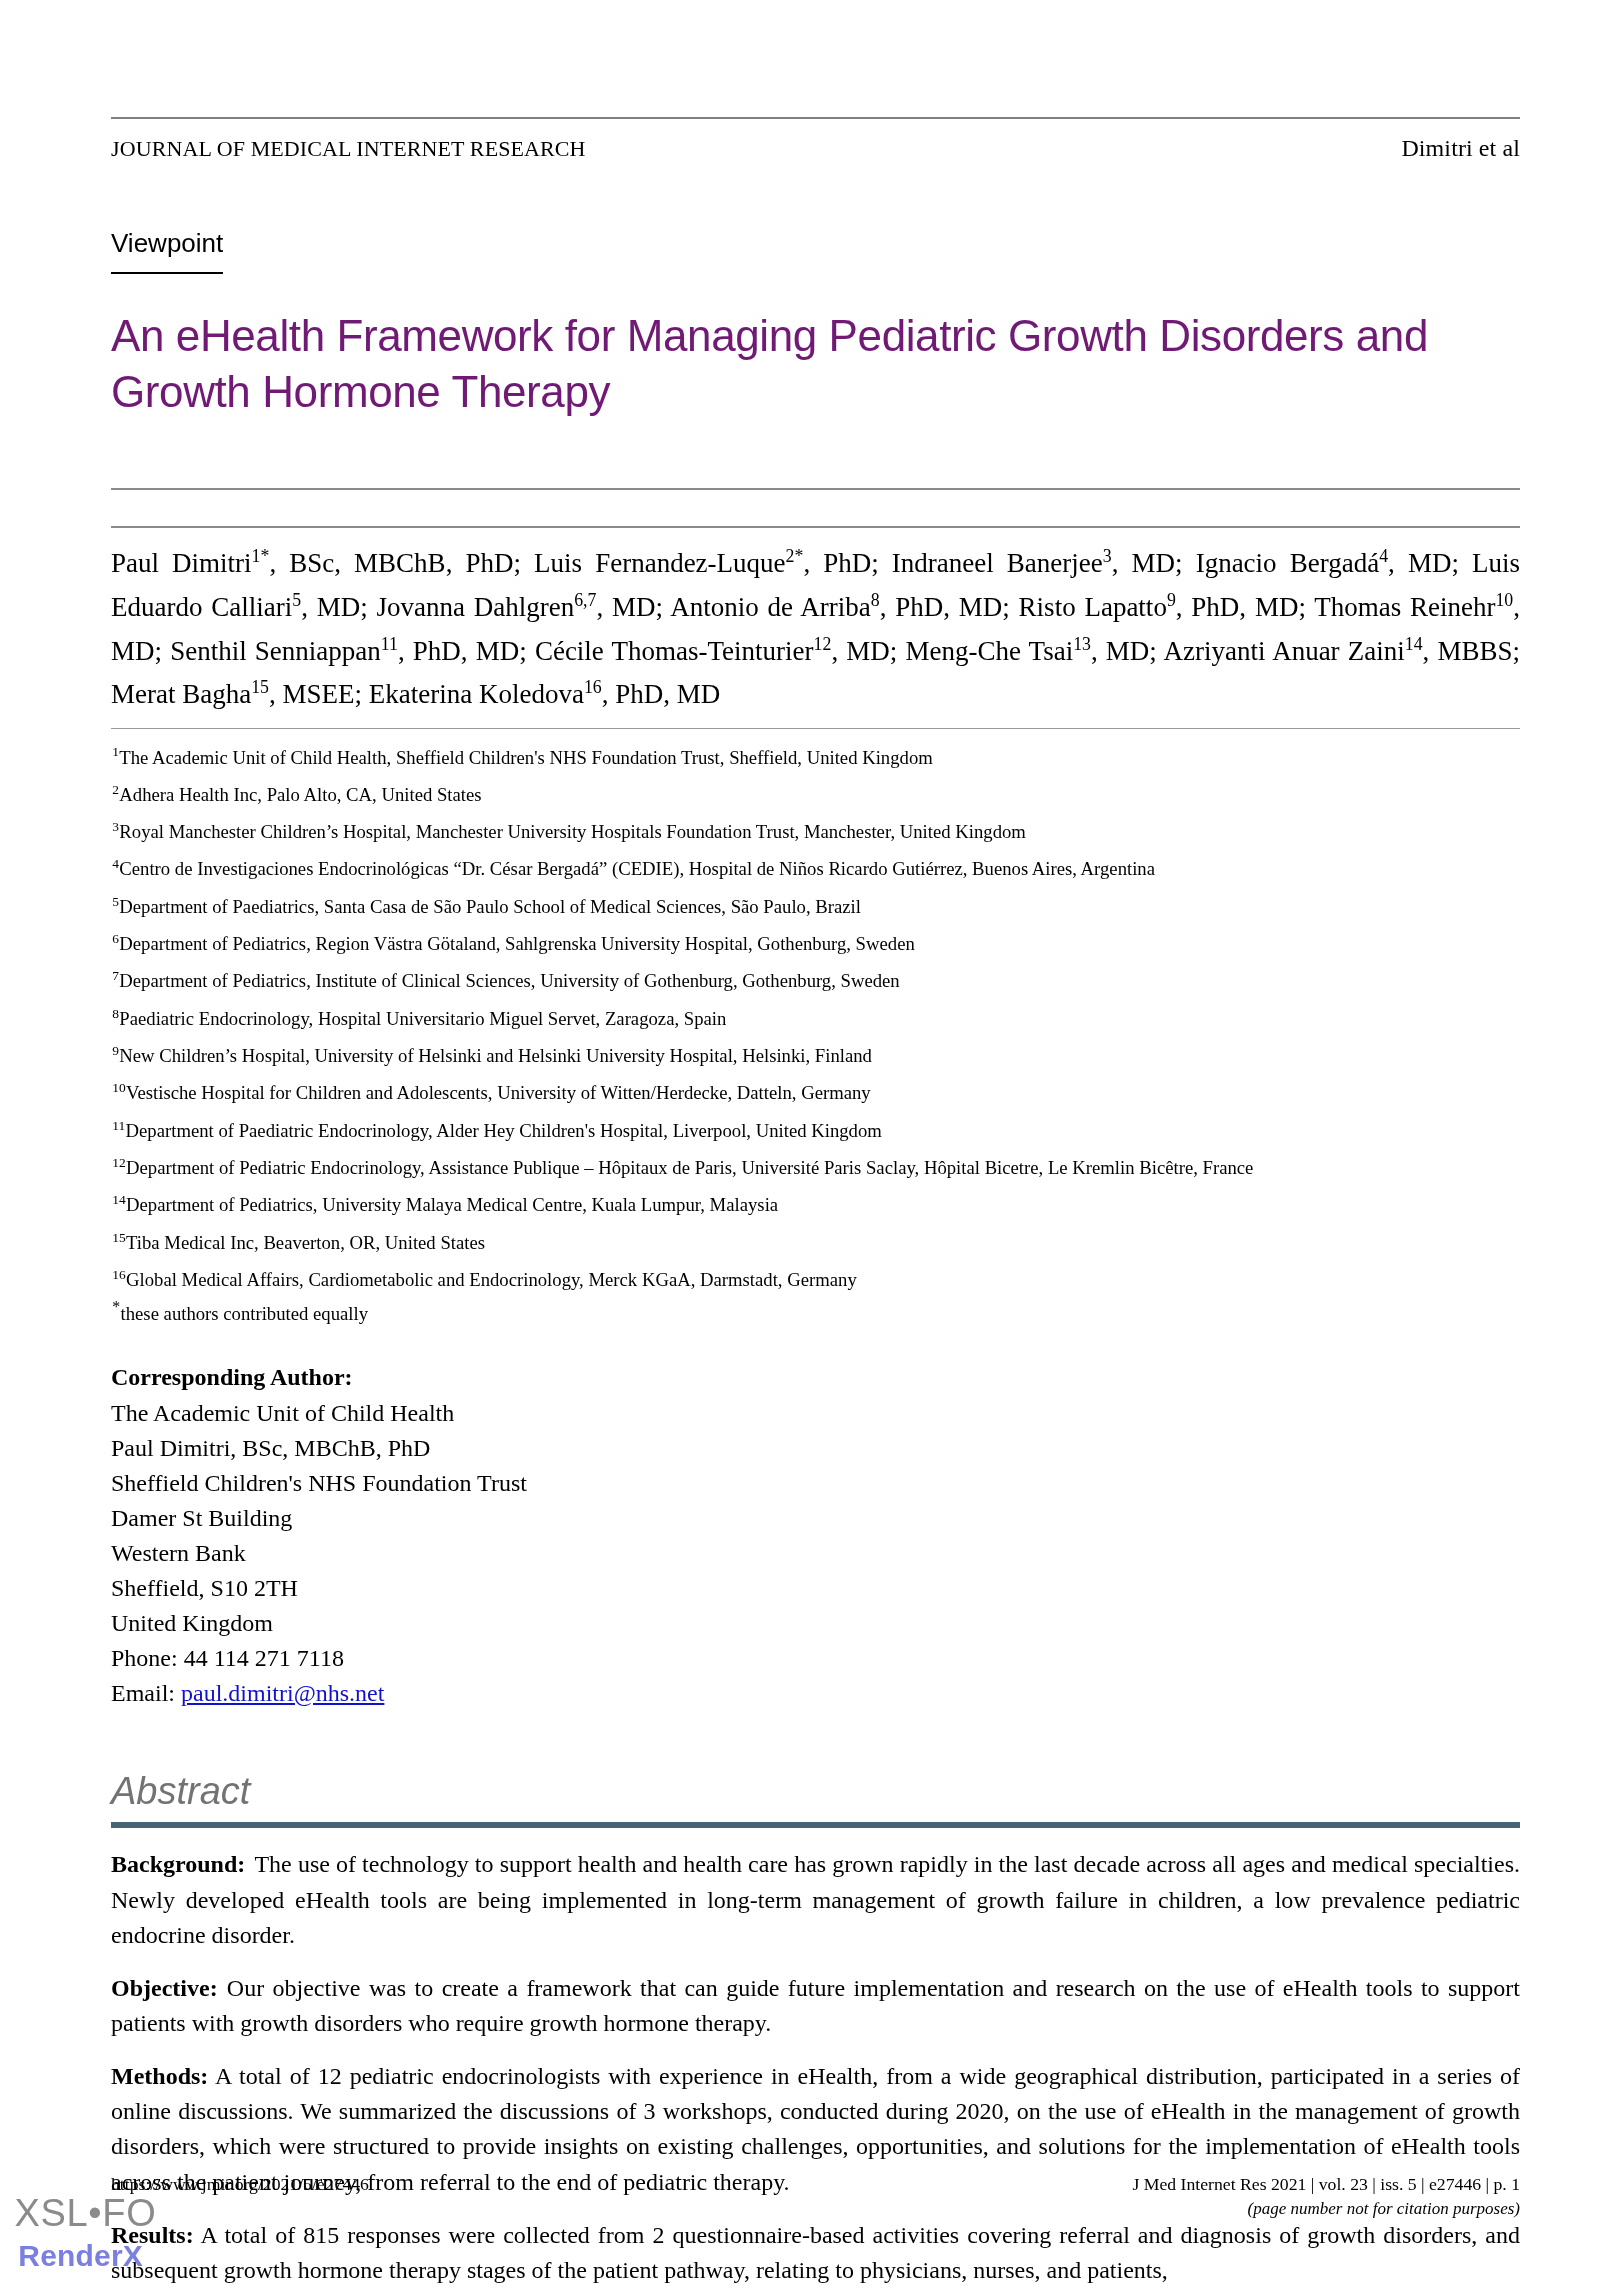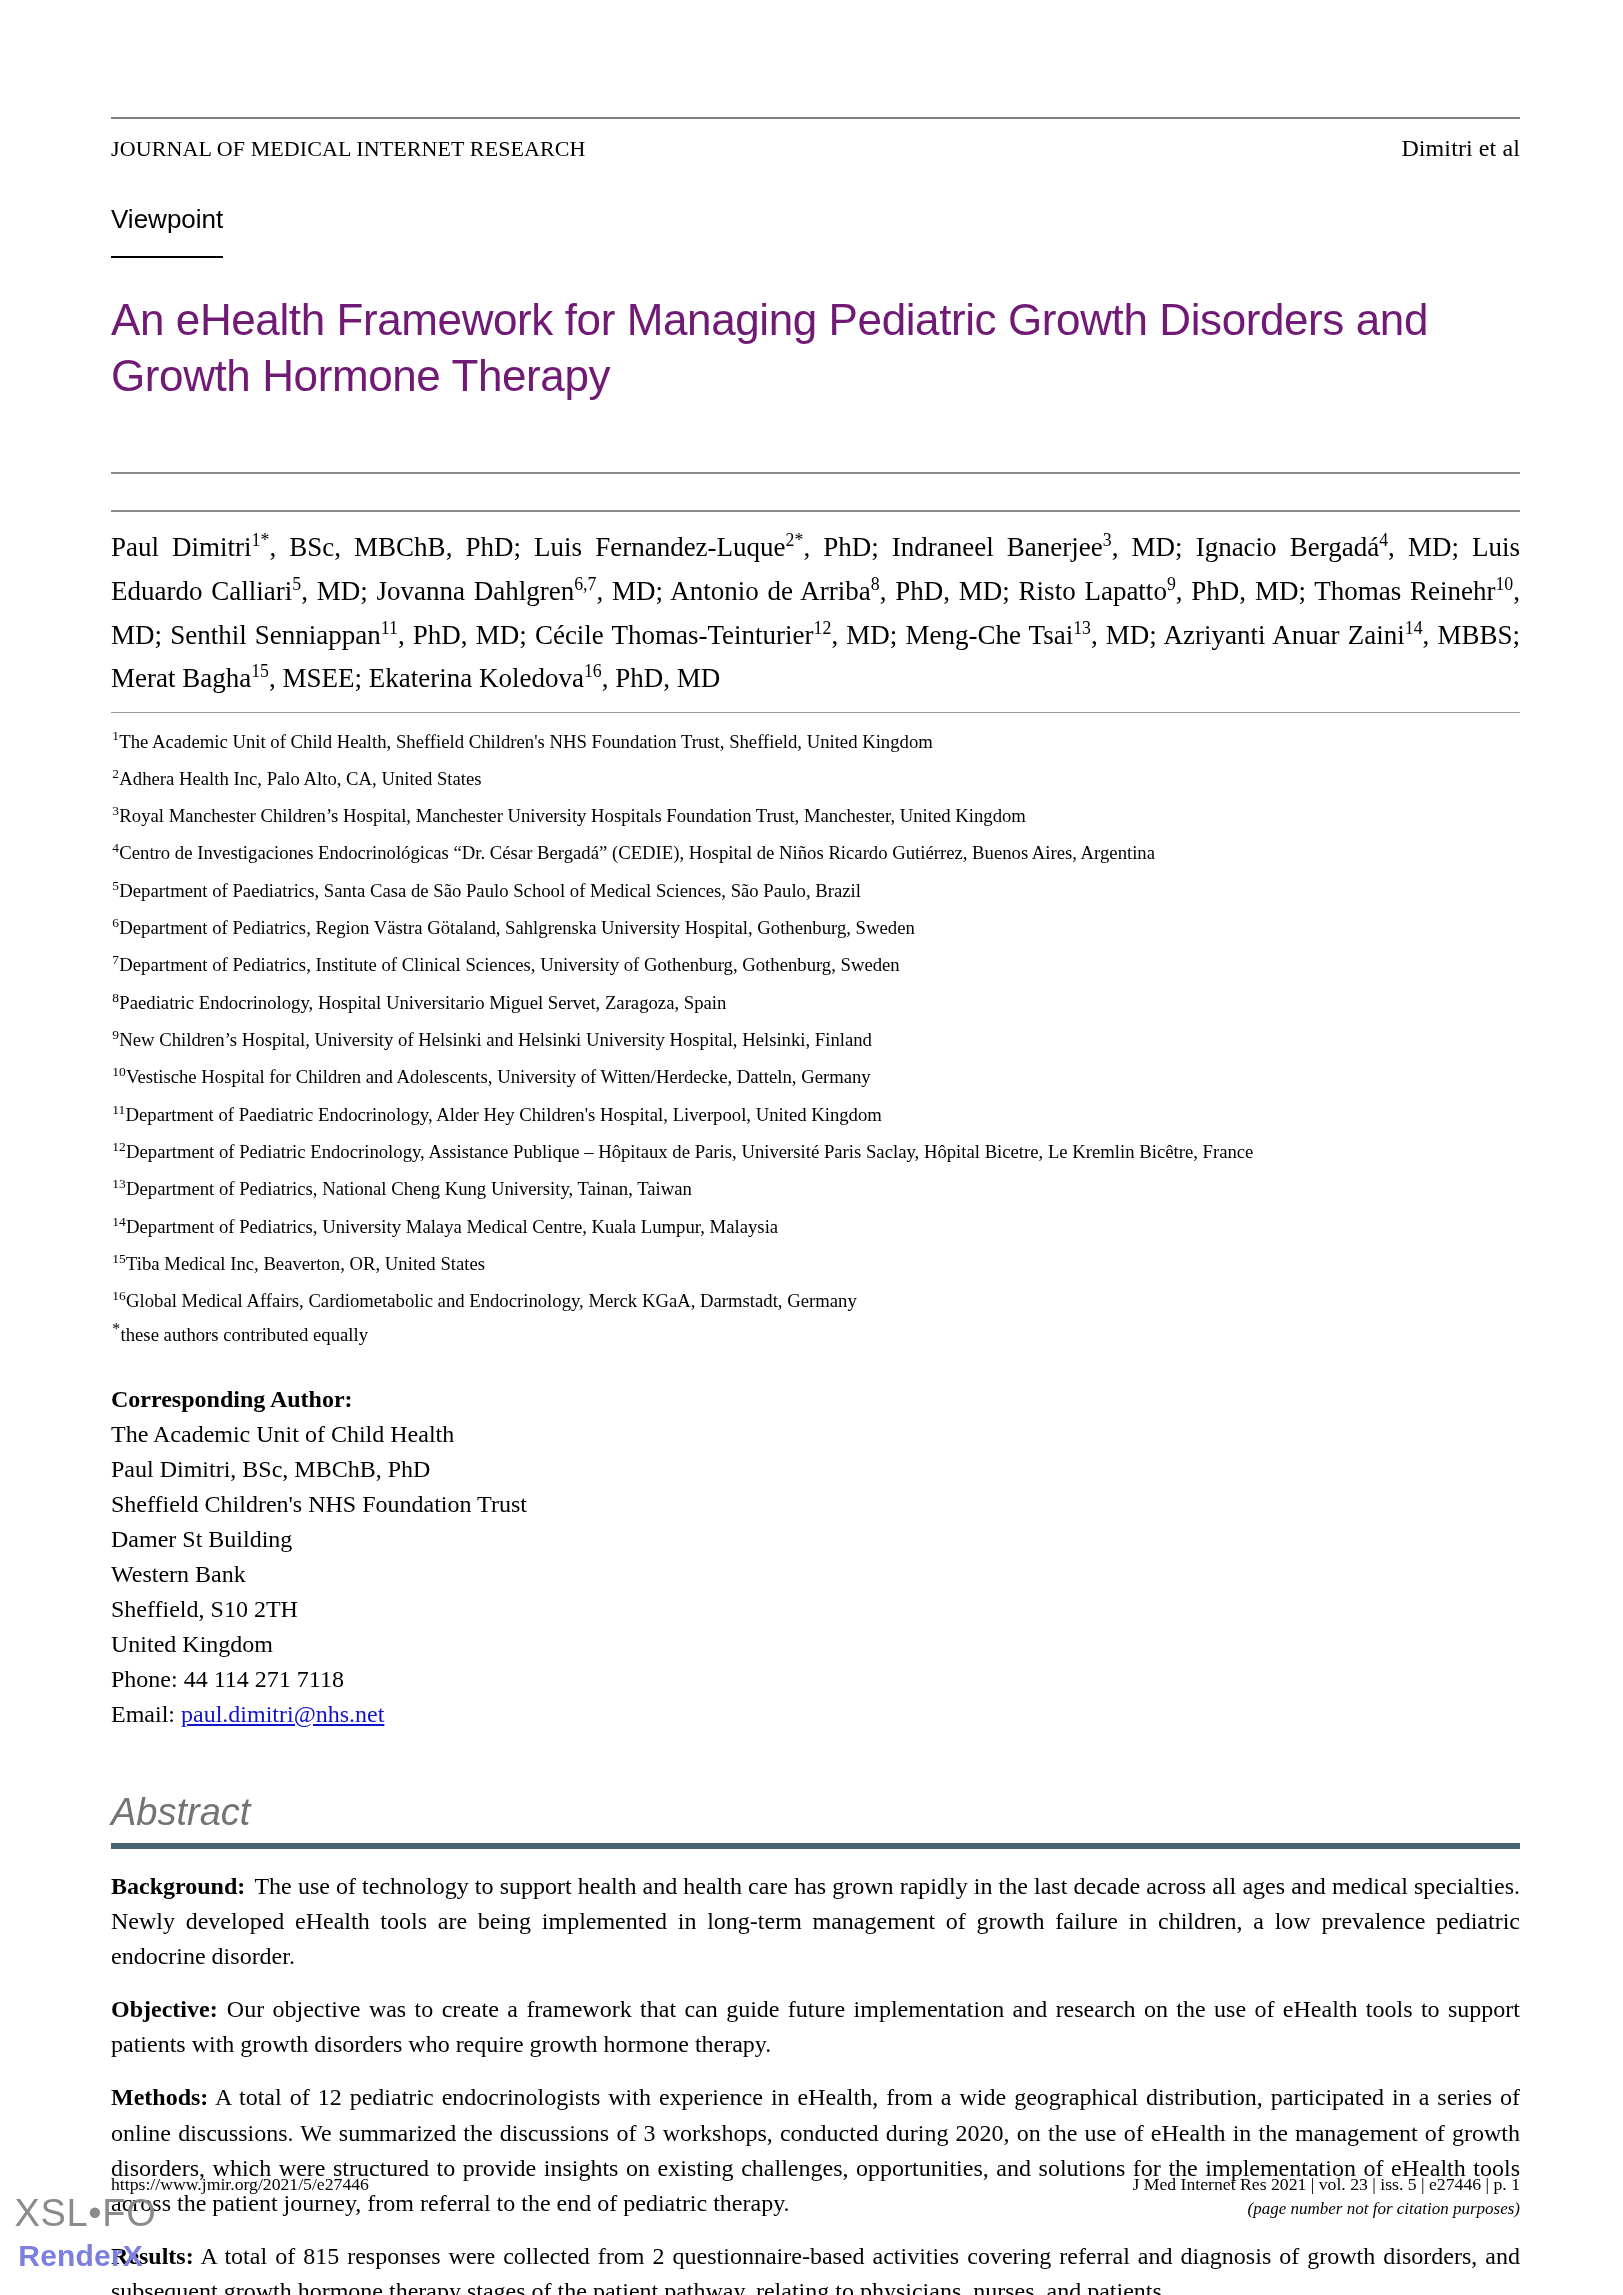--- a/index.html
+++ b/index.html
@@ -52,24 +52,24 @@
     font-size: 22px;
   }
   .runhead-right {
     font-size: 24px;
   }
 
   
   .artic-type {
     font-family: "Liberation Sans", sans-serif;
     font-size: 26px;
-    margin-top: 41px;
+    margin-top: 65px;
     display: inline-block;
     border-bottom: 2px solid #000;
-    padding-bottom: 20px;
+    padding-bottom: 12px;
     line-height: 1.2;
   }
 
   
   .title {
     font-family: "Liberation Sans", sans-serif;
     font-size: 44px;
     line-height: 1.28;
     font-weight: 400;
     margin-top: 34px;
@@ -247,21 +247,20 @@
       <p class="aff"><span class="affnum">3</span><span>Royal Manchester Children’s Hospital, Manchester University Hospitals Foundation Trust, Manchester, United Kingdom</span></p>
       <p class="aff"><span class="affnum">4</span><span>Centro de Investigaciones Endocrinológicas “Dr. César Bergadá” (CEDIE), Hospital de Niños Ricardo Gutiérrez, Buenos Aires, Argentina</span></p>
       <p class="aff"><span class="affnum">5</span><span>Department of Paediatrics, Santa Casa de São Paulo School of Medical Sciences, São Paulo, Brazil</span></p>
       <p class="aff"><span class="affnum">6</span><span>Department of Pediatrics, Region Västra Götaland, Sahlgrenska University Hospital, Gothenburg, Sweden</span></p>
       <p class="aff"><span class="affnum">7</span><span>Department of Pediatrics, Institute of Clinical Sciences, University of Gothenburg, Gothenburg, Sweden</span></p>
       <p class="aff"><span class="affnum">8</span><span>Paediatric Endocrinology, Hospital Universitario Miguel Servet, Zaragoza, Spain</span></p>
       <p class="aff"><span class="affnum">9</span><span>New Children’s Hospital, University of Helsinki and Helsinki University Hospital, Helsinki, Finland</span></p>
       <p class="aff"><span class="affnum">10</span><span>Vestische Hospital for Children and Adolescents, University of Witten/Herdecke, Datteln, Germany</span></p>
       <p class="aff"><span class="affnum">11</span><span>Department of Paediatric Endocrinology, Alder Hey Children's Hospital, Liverpool, United Kingdom</span></p>
       <p class="aff"><span class="affnum">12</span><span>Department of Pediatric Endocrinology, Assistance Publique – Hôpitaux de Paris, Université Paris Saclay, Hôpital Bicetre, Le Kremlin Bicêtre, France</span></p>
-      <p class="aff"><span class="affnum">13</span><span>Department of Pediatrics, National Cheng Kung University, Tainan, Taiwan</span></p>
       <p class="aff"><span class="affnum">14</span><span>Department of Pediatrics, University Malaya Medical Centre, Kuala Lumpur, Malaysia</span></p>
       <p class="aff"><span class="affnum">15</span><span>Tiba Medical Inc, Beaverton, OR, United States</span></p>
       <p class="aff"><span class="affnum">16</span><span>Global Medical Affairs, Cardiometabolic and Endocrinology, Merck KGaA, Darmstadt, Germany</span></p>
       <p class="aff aff-star"><span class="affnum">*</span><span>these authors contributed equally</span></p>
     </div>
 
     <div class="corr">
       <div class="corr-title">Corresponding Author:</div>
       <div>The Academic Unit of Child Health</div>
       <div>Paul Dimitri, BSc, MBChB, PhD</div>

